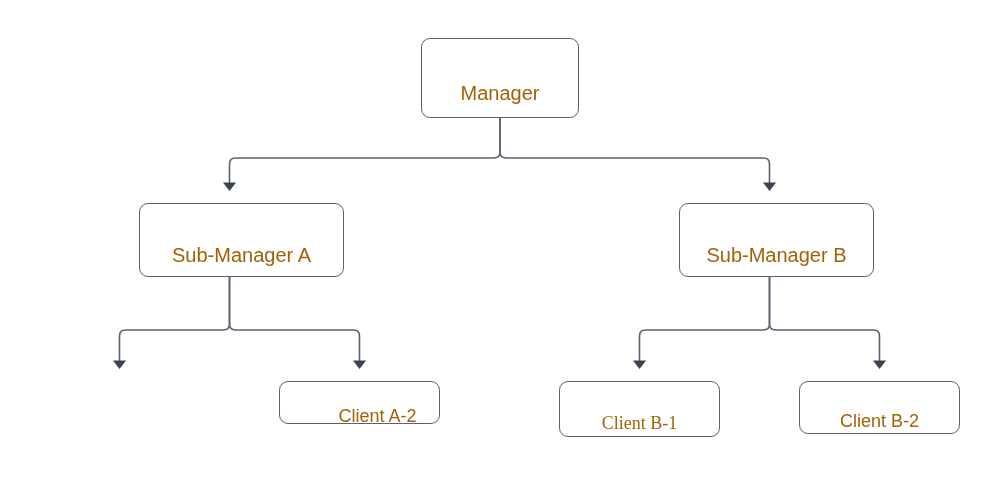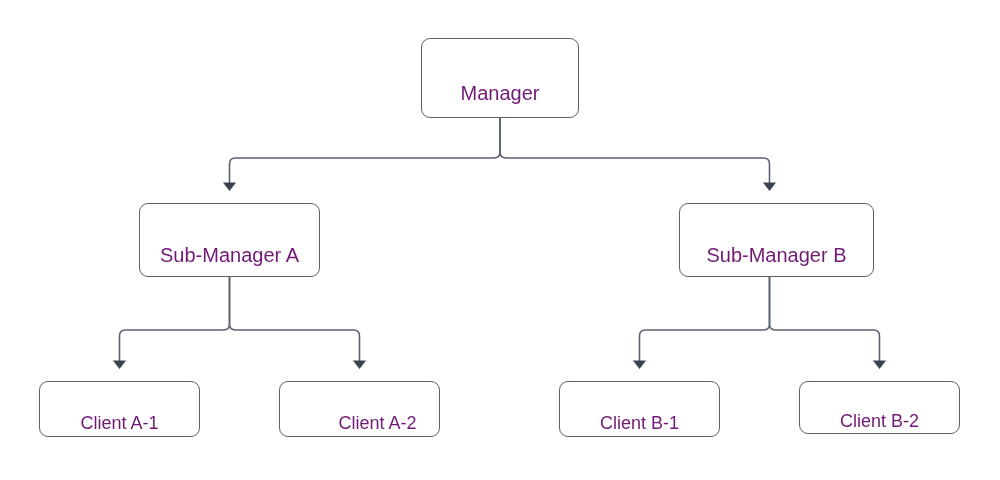--- a/index.html
+++ b/index.html
@@ -35,21 +35,21 @@
     border-radius: 9px;
     display: flex;
     align-items: center;
     justify-content: center;
     color: #2f3640;
   }
   .node .node-label {
     display: block;
     text-align: right;
     line-height: 1.1;
-    color: #701a75;
+    color: #a16207;
     white-space: nowrap;
     margin-top: 29px;
   }
   .lvl0 { font-size: 20px; }
   .lvl1 { font-size: 20px; }
   .lvl2 { font-size: 18px; }
 </style>
 </head>
 <body>
 
@@ -75,37 +75,34 @@
       <path d="M769.5,277 L769.5,324 Q769.5,330 763.5,330 L645.5,330 Q639.5,330 639.5,336 L639.5,364" marker-end="url(#arrow)"></path>
 
       <path d="M769.5,277 L769.5,324 Q769.5,330 775.5,330 L873.5,330 Q879.5,330 879.5,336 L879.5,364" marker-end="url(#arrow)"></path>
     </g>
   </svg>
 
   <div class="node lvl0" style="left:421px; top:38px; width:158px; height:80px;">
     <span class="node-label">Manager</span>
   </div>
 
-  <div class="node lvl1" style="left:139px; top:203px; width:181px; height:74px;">
+  <div class="node lvl1" style="left:139px; top:203px; width:205px; height:74px;">
     <span class="node-label">Sub-Manager A</span>
   </div>
 
   <div class="node lvl1" style="left:679px; top:203px; width:195px; height:74px;">
     <span class="node-label">Sub-Manager B</span>
   </div>
 
-  <div class="node lvl2" style="left:39px; top:381px; width:161px; height:56px;">
-    <span class="node-label">Client A-1</span>
-  </div>
 
-  <div class="node lvl2" style="left:279px; top:381px; width:161px; height:56px;padding-left:36px;">
+  <div class="node lvl2" style="left:279px; top:381px; width:161px; height:43px;padding-left:36px;">
     <span class="node-label">Client A-2</span>
   </div>
 
-  <div class="node lvl2" style="left:559px; top:381px; width:161px; height:56px;">
+  <div class="node lvl2" style="left:559px; top:381px; width:161px; height:56px;font-family:Liberation Serif, serif;">
     <span class="node-label">Client B-1</span>
   </div>
 
   <div class="node lvl2" style="left:799px; top:381px; width:161px; height:53px;">
     <span class="node-label">Client B-2</span>
   </div>
 
 </div>
 
 </body></html>

